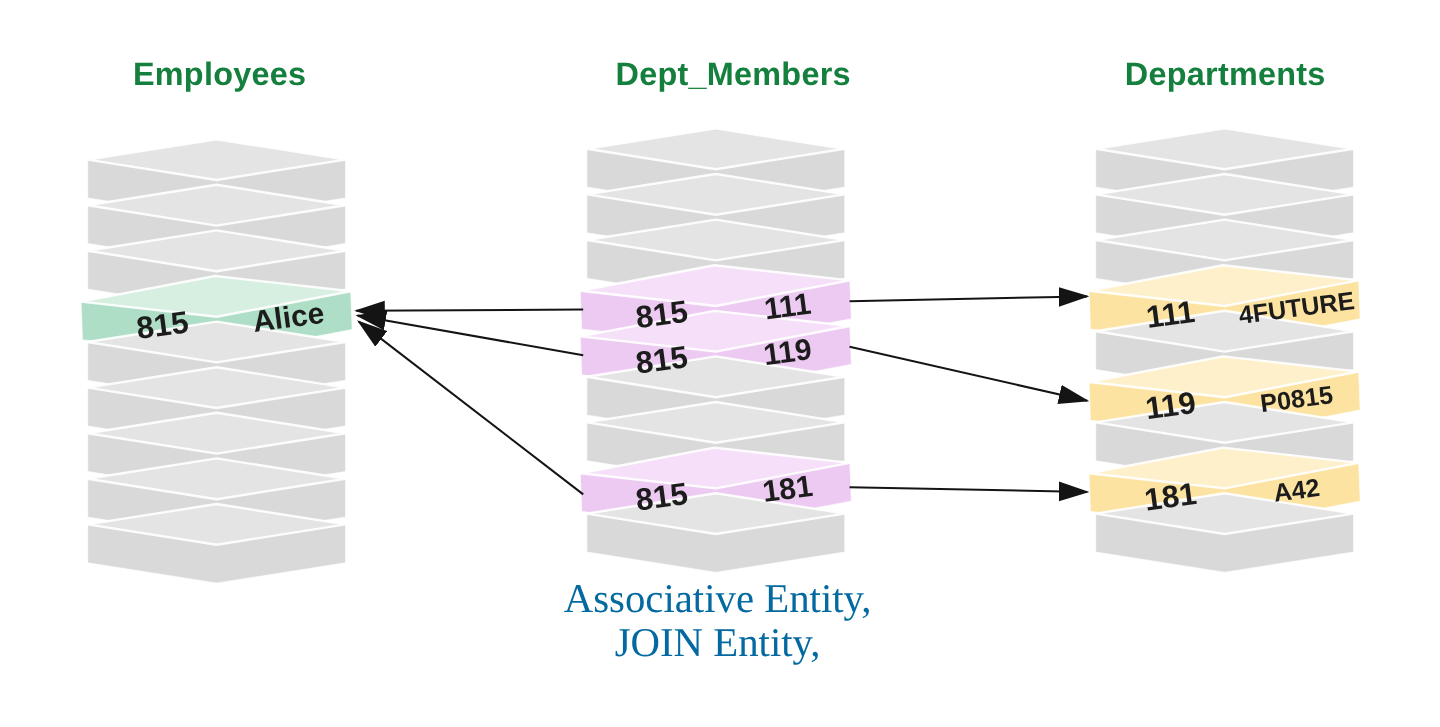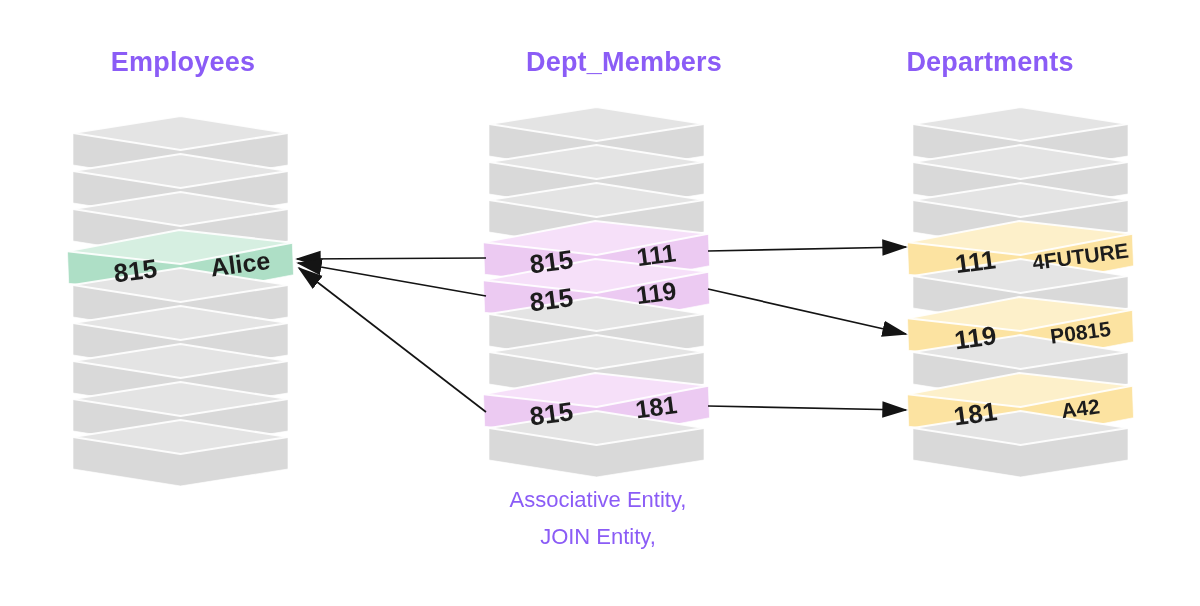--- a/index.html
+++ b/index.html
@@ -12,50 +12,51 @@
     overflow: hidden;
   }
   #diagram-svg { position: absolute; top: 0; left: 0; }
   .stack-title {
     position: absolute;
     top: 47px;
     width: 320px;
     text-align: center;
     font-size: 27px;
     font-weight: 700;
-    color: #8b5cf6;
+    color: #15803d;
     letter-spacing: 0.2px;
   }
   #caption {
     position: absolute;
     top: 481px;
     left: 418px;
     width: 360px;
     text-align: center;
-    font-size: 22px;
+    font-size: 34px;
     font-weight: 400;
-    color: #8b5cf6;
+    color: #0369a1;
     line-height: 37px;
+    font-family: Liberation Serif, serif;
   }
   .svg-row-text {
     font-family: "Liberation Sans", sans-serif;
     font-weight: 600;
     fill: #1c1c1c;
   }
 </style>
 </head>
 <body>
 
 <div id="stage">
 
   <div class="stack-title" style="left:23px">Employees</div>
 
-  <div class="stack-title" style="left:464px">Dept_Members</div>
-
-  <div class="stack-title" style="left:830px">Departments</div>
+  <div class="stack-title" style="left:451px">Dept_Members</div>
+
+  <div class="stack-title" style="left:861px">Departments</div>
 
   <svg id="diagram-svg" width="1200" height="606" viewBox="0 0 1200 606">
     <defs>
       <marker id="arrowhead" viewBox="0 0 14 9" refX="13" refY="4.5" markerWidth="15" markerHeight="10" orient="auto-start-reverse">
         <path d="M0,0 L14,4.5 L0,9 Z" fill="#141414"></path>
       </marker>
     </defs>
     <g id="stacks-layer">
         <g>
           <g>

